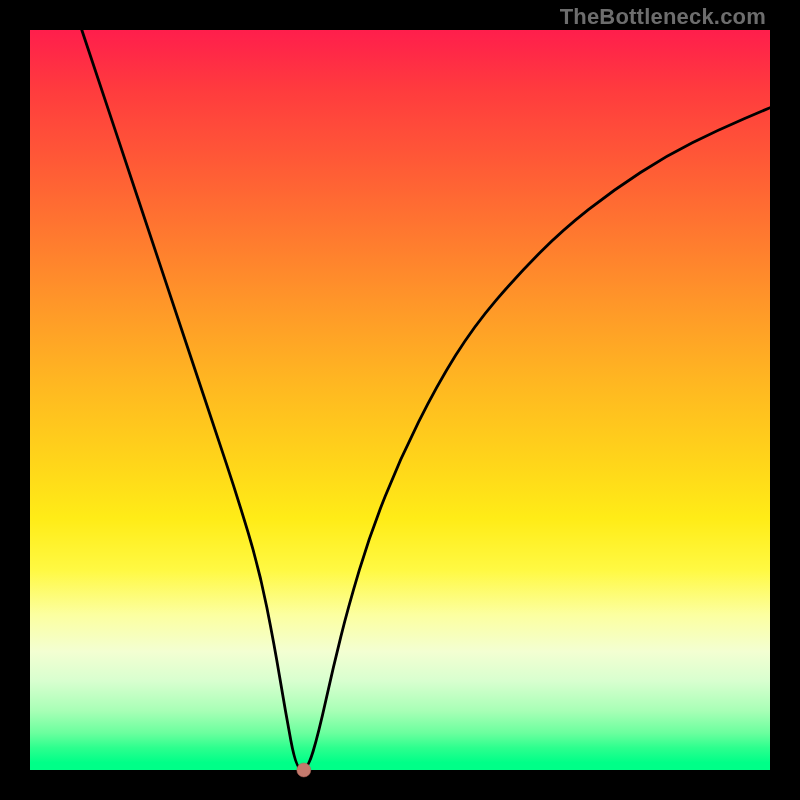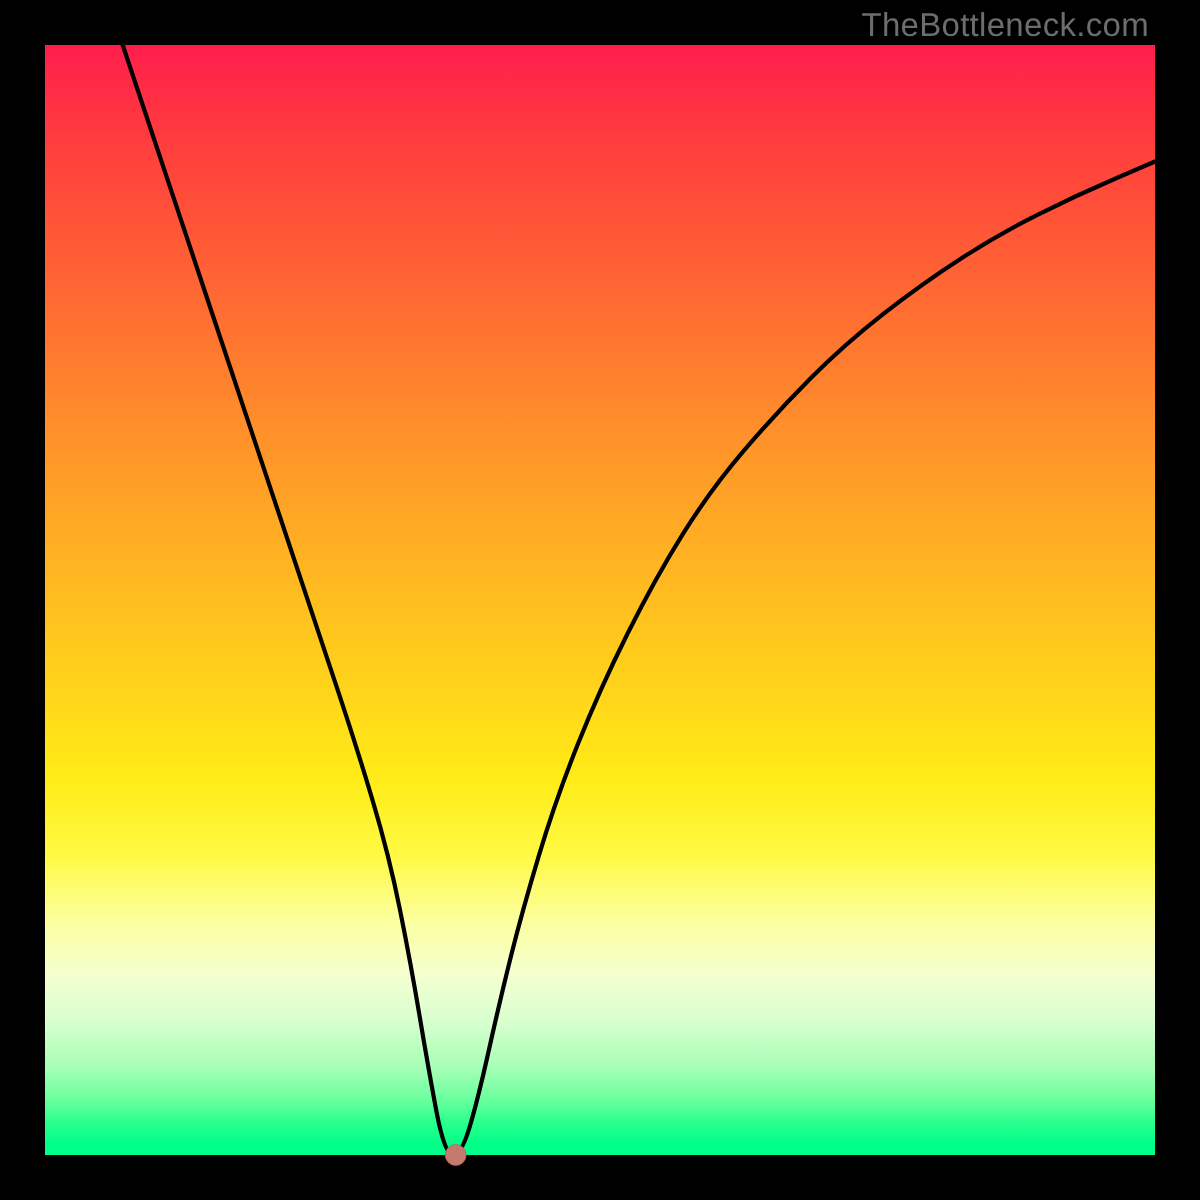--- a/index.html
+++ b/index.html
@@ -43,21 +43,21 @@
       #00ff88 99%,
       #00ff88 100%
     );
   }
   .watermark {
     position: absolute;
     top: 4px;
     right: 34px;
     color: #6d6d6d;
     font-size: 22px;
-    font-weight: 400;
+    font-weight: 700;
     letter-spacing: 0.2px;
     user-select: none;
   }
   svg.curve {
     position: absolute;
     left: 0;
     top: 0;
     width: 740px;
     height: 740px;
     overflow: visible;

